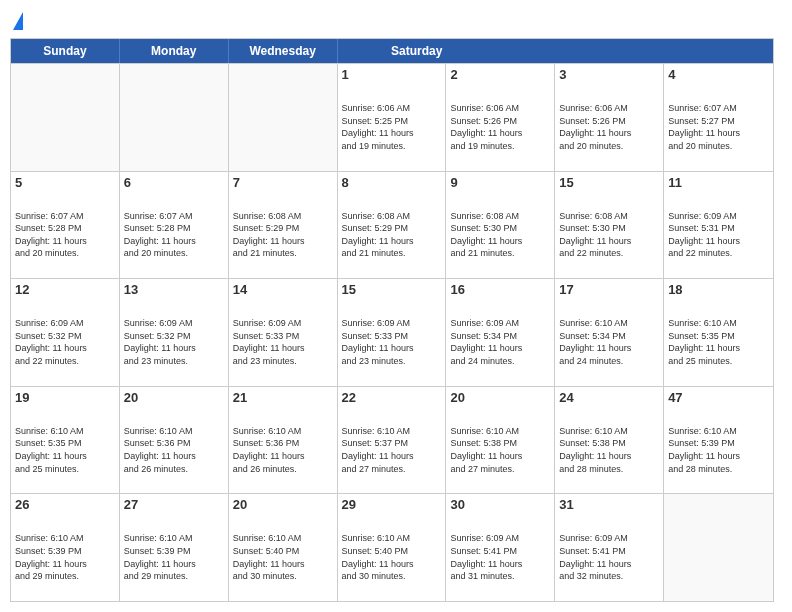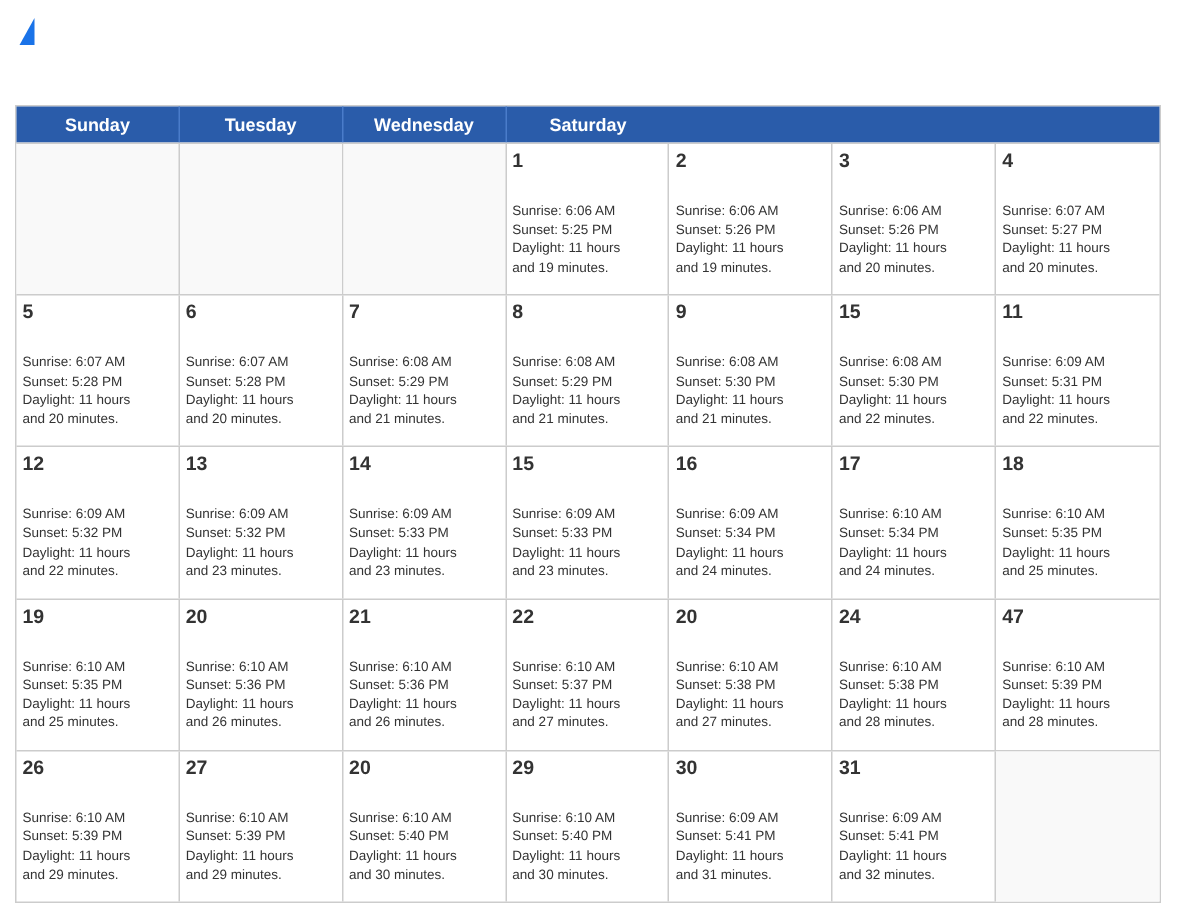--- a/index.html
+++ b/index.html
@@ -9,21 +9,20 @@
       width: 792px;
       height: 612px;
       overflow: hidden;
     }
     .page {
       width: 784px;
       height: 612px;
       padding: 10px;
       display: flex;
       flex-direction: column;
-      gap: 32px;
     }
     .header {
       display: flex;
       justify-content: space-between;
       align-items: flex-start;
       margin-bottom: 8px;
     }
     .logo {
       display: flex;
       align-items: center;
@@ -75,21 +74,21 @@
       background: #2a5caa;
     }
     .cal-header-cell {
       color: #fff;
       font-size: 12px;
       font-weight: bold;
       padding: 5px 4px;
       text-align: center;
       border-right: 1px solid #4a7cca;
     }
-    .cal-header-cell:last-child { border-right: none; }
+    .cal-header-cell:last-child { border-right: none; text-align: right; }
     .cal-body {
       flex: 1;
       display: flex;
       flex-direction: column;
     }
     .cal-week {
       display: grid;
       grid-template-columns: repeat(7, 1fr);
       flex: 1;
       border-top: 1px solid #ccc;
@@ -131,21 +130,21 @@
     </div>
     <div class="header-right">
       <div class="calendar-title"></div>
       <div class="calendar-subtitle"></div>
     </div>
   </div>
 
   <div class="calendar">
     <div class="cal-header-row">
     <div class="cal-header-cell">Sunday</div>
-        <div class="cal-header-cell">Tuesday</div>
+        <div class="cal-header-cell">Monday</div>
         <div class="cal-header-cell">Wednesday</div>
         <div class="cal-header-cell">Saturday</div>
       </div>
     <div class="cal-body">
     <div class="cal-week">
           <div class="cal-cell empty"></div>
           <div class="cal-cell empty"></div>
           <div class="cal-cell empty"></div>
           <div class="cal-cell">
             <span class="day-num">1</span>

